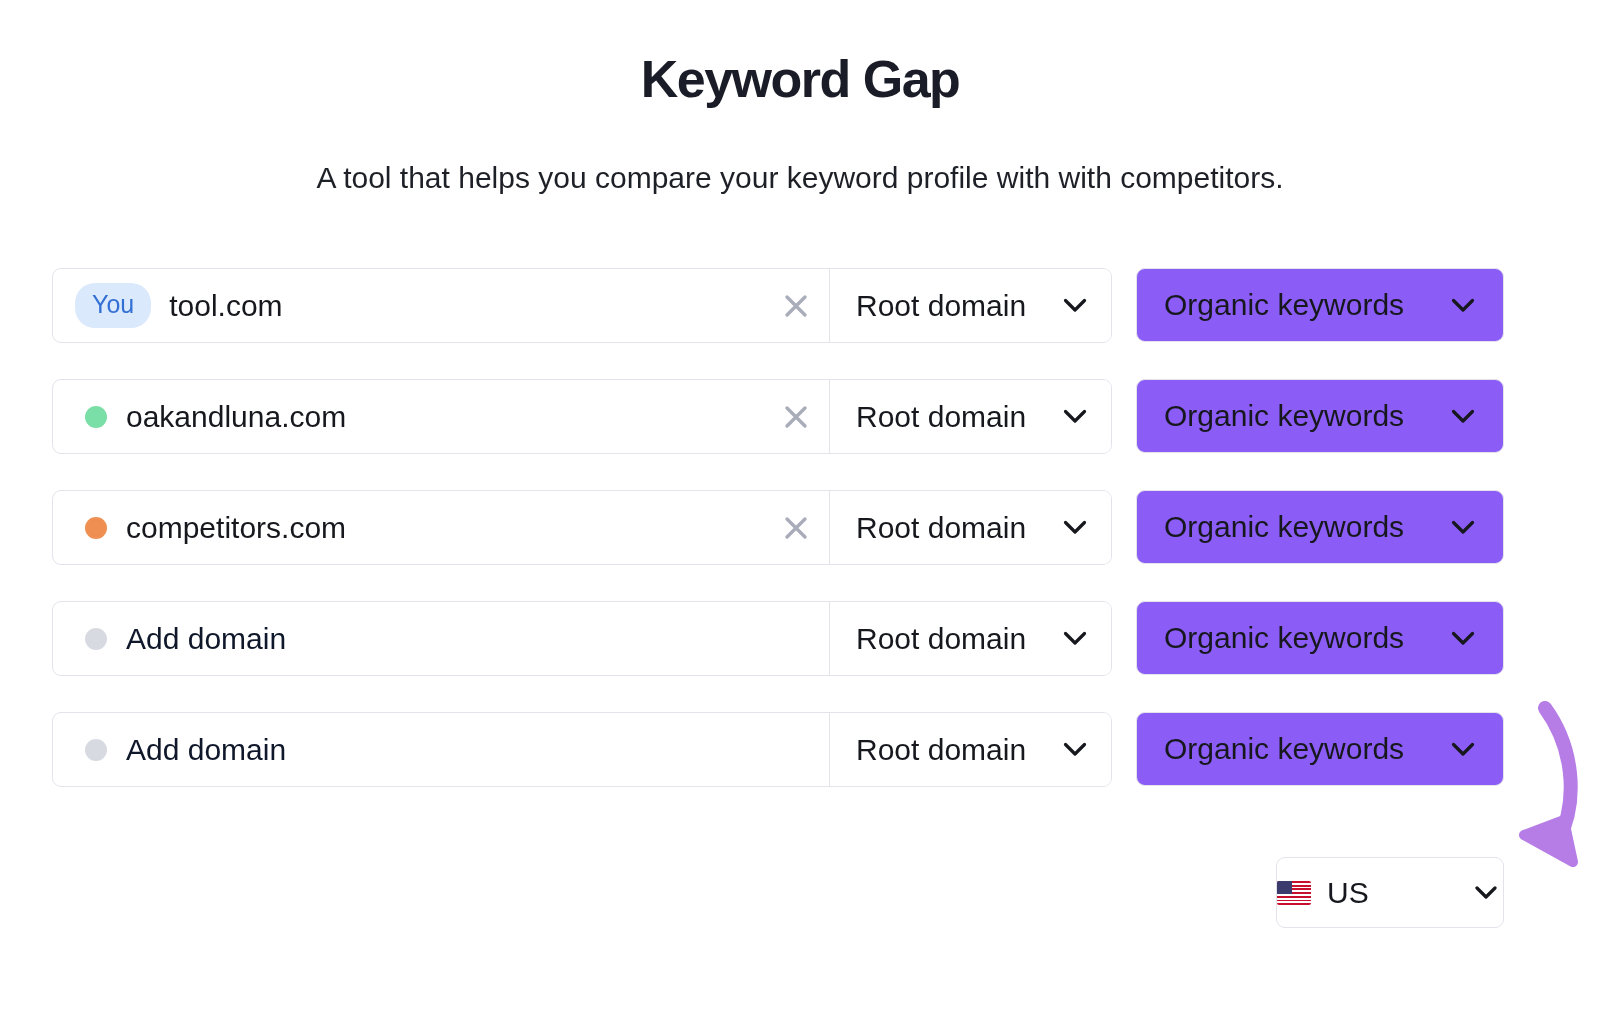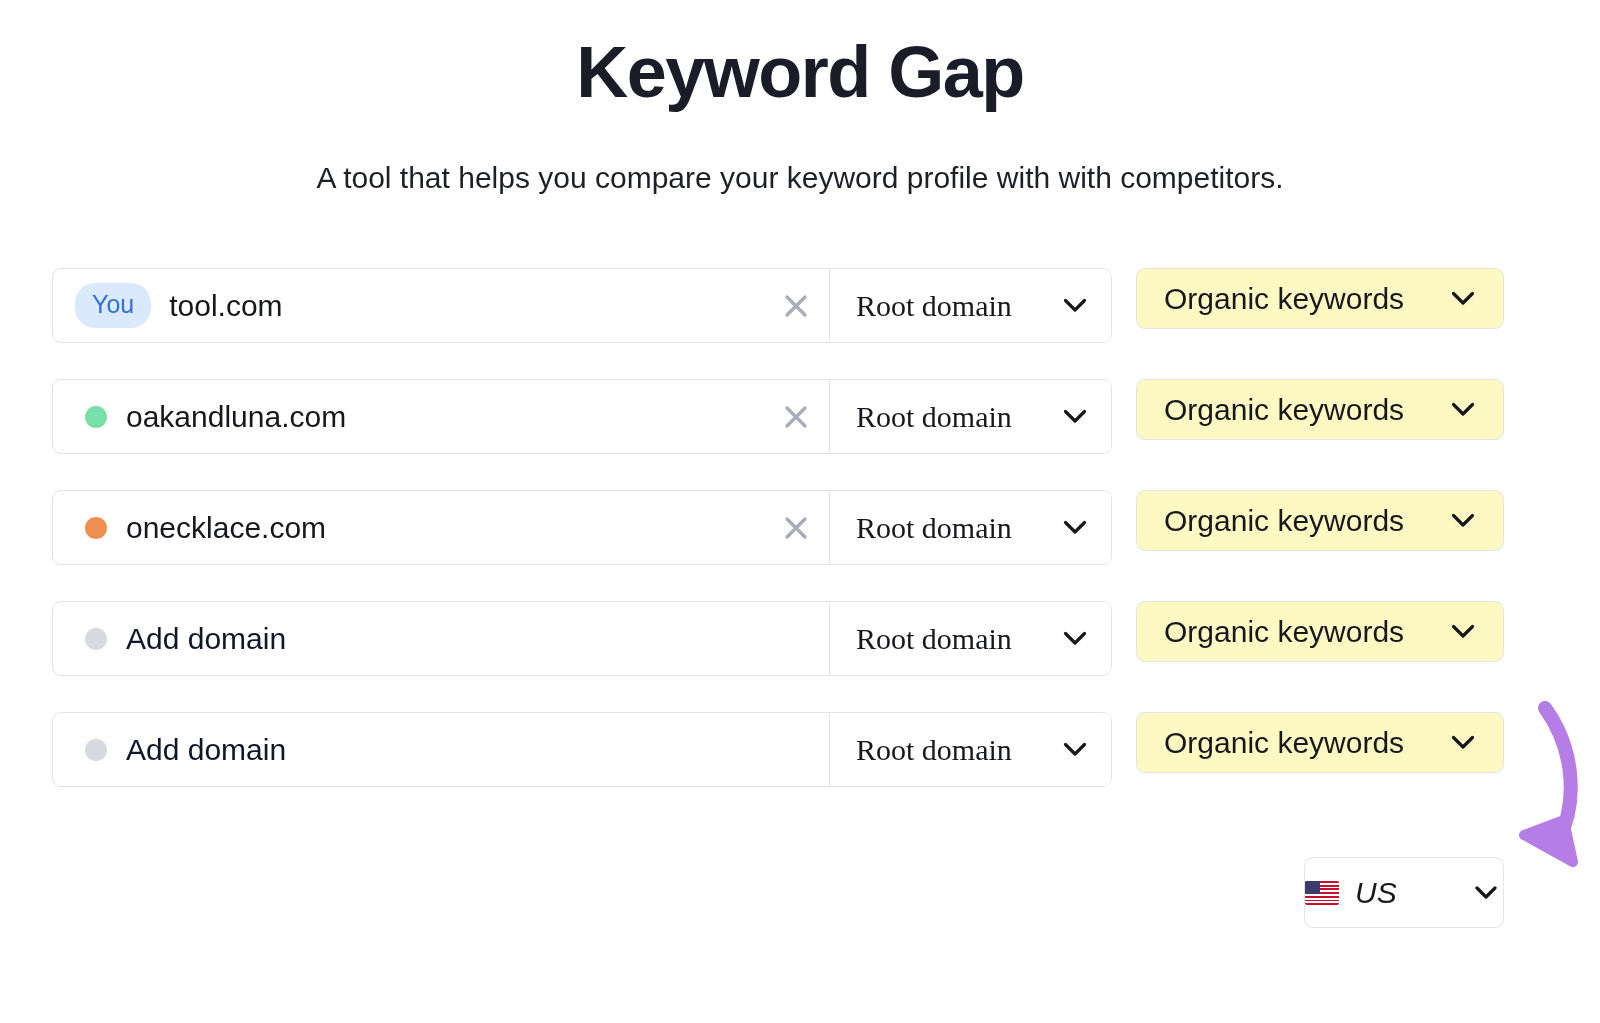--- a/index.html
+++ b/index.html
@@ -15,25 +15,25 @@
   .page {
     position: relative;
     width: 1600px;
     height: 1023px;
     background: #ffffff;
   }
 
   
   .page-title {
     position: absolute;
-    top: 28px;
+    top: 35px;
     left: 0;
     width: 1600px;
     text-align: center;
-    font-size: 72px;
+    font-size: 52px;
     line-height: 88px;
     font-weight: 800;
     letter-spacing: -1.5px;
     color: #1a1d27;
   }
 
   .page-subtitle {
     position: absolute;
     top: 158px;
     left: 0;
@@ -141,21 +141,20 @@
 
   .select-root {
     flex: 0 0 281px;
     display: flex;
     align-items: center;
     justify-content: flex-start;
     padding-left: 26px;
     padding-right: 18px;
     cursor: pointer;
     background: #ffffff;
-    font-family: Liberation Serif, serif;
   }
 
   .select-label {
     font-size: 30px;
     line-height: 36px;
     color: #16181d;
     white-space: nowrap;
   }
 
   .chevron {
@@ -165,55 +164,54 @@
     justify-content: center;
     padding-right: 6px;
   }
 
   .chevron svg { display: block; }
 
   
   .select-standalone {
     flex: 0 0 368px;
     margin-left: 24px;
-    height: 61px;
+    height: 74px;
     display: flex;
     align-items: center;
     padding-left: 27px;
     padding-right: 22px;
     border: 1px solid #e2e4ea;
     border-radius: 9px;
-    background: #fef9c3;
+    background: #8b5cf6;
     cursor: pointer;
   }
 
   
   .actions {
     position: absolute;
     top: 857px;
     left: 0;
     width: 1504px;
     display: flex;
     justify-content: flex-end;
     align-items: center;
     gap: 24px;
   }
 
   .country-select {
     display: flex;
     align-items: center;
     justify-content: center;
     gap: 16px;
-    width: 200px;
+    width: 228px;
     height: 71px;
     border: 1px solid #e2e4ea;
     border-radius: 9px;
     background: #ffffff;
     cursor: pointer;
-    font-style: italic;
   }
 
   .flag-fallback {
     position: relative;
     width: 34px;
     height: 24px;
     border-radius: 2px;
     overflow: hidden;
     background: repeating-linear-gradient(
       to bottom,
@@ -334,21 +332,21 @@
             <svg width="24" height="15" viewBox="0 0 24 15">
               <path d="M2.5 2.5 L12 12 L21.5 2.5" fill="none" stroke="#16181d" stroke-width="3.2" stroke-linecap="round" stroke-linejoin="round"></path>
             </svg>
           </span>
         </div>
       </div>
       <div class="domain-row">
         <div class="input-group">
           <div class="domain-field">
             <span class="dot" style="background: rgb(239, 143, 82);"></span>
-            <span class="domain-text">onecklace.com</span>
+            <span class="domain-text">competitors.com</span>
             <button class="clear-btn">
               <svg width="26" height="26" viewBox="0 0 26 26">
                 <path d="M4 4 L22 22 M22 4 L4 22" stroke="#a9adb9" stroke-width="3.4" stroke-linecap="round" fill="none"></path>
               </svg>
             </button>
           </div>
           <div class="divider"></div>
           <div class="select-root">
             <span class="select-label">Root domain</span>
             <span class="chevron">

